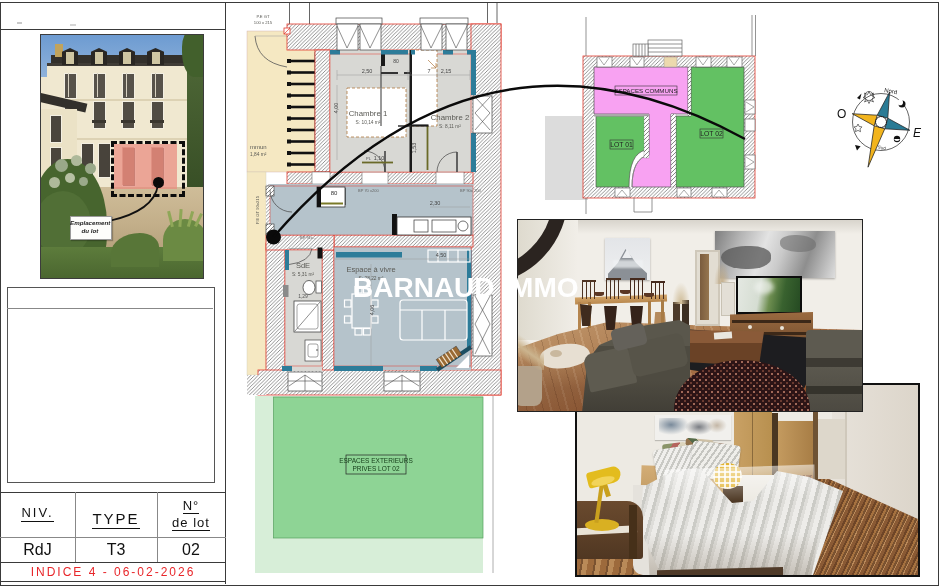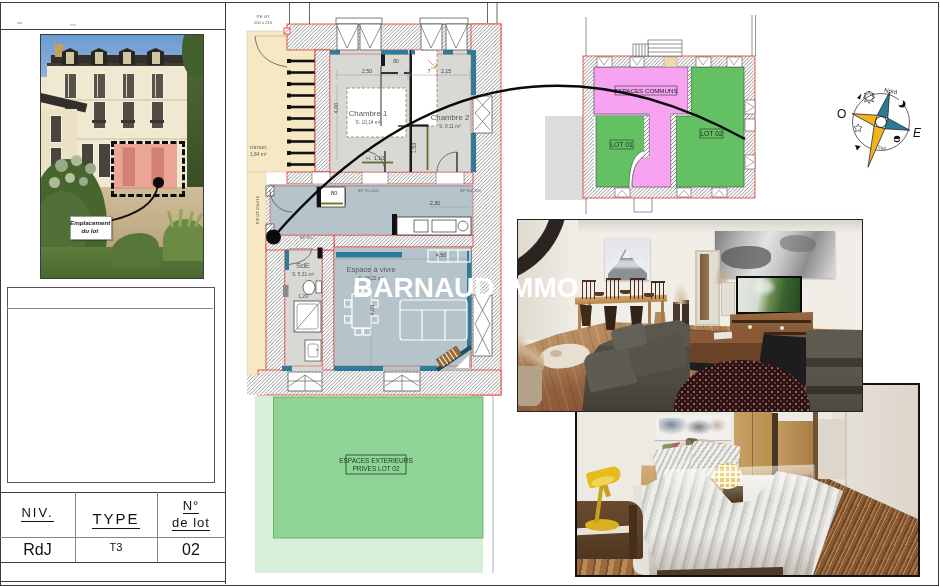--- a/index.html
+++ b/index.html
@@ -105,22 +105,23 @@
 <div class="abs" style="left:0;top:492px;width:226px;height:1px;background:#3a3a3a;"></div>
 <div class="abs" style="left:0;top:537px;width:226px;height:1px;background:#888;"></div>
 <div class="abs" style="left:0;top:562px;width:226px;height:1px;background:#3a3a3a;"></div>
 <div class="abs" style="left:0;top:581px;width:226px;height:1px;background:#3a3a3a;"></div>
 <div class="abs" style="left:75px;top:492px;width:1px;height:70px;background:#888;"></div>
 <div class="abs" style="left:157px;top:492px;width:1px;height:70px;background:#888;"></div>
 <div class="abs" style="left:0px;top:505px;width:75px;text-align:center;font-size:13px;letter-spacing:2px;color:#111;"><span style="border-bottom:1px solid #111;padding-bottom:1px;">NIV.</span></div>
 <div class="abs" style="left:75px;top:510px;width:82px;text-align:center;font-size:15px;letter-spacing:2px;color:#111;"><span style="border-bottom:1px solid #111;padding-bottom:1px;">TYPE</span></div>
 <div class="abs" style="left:157px;top:497px;width:68px;text-align:center;font-size:13px;letter-spacing:1px;color:#111;line-height:17px;"><span style="border-bottom:1px solid #111;">N°</span><br><span style="border-bottom:1px solid #111;">de lot</span></div>
 <div class="abs" style="left:0px;top:541px;width:75px;text-align:center;font-size:16px;color:#111;">RdJ</div>
-<div class="abs" style="left:75px;top:541px;width:82px;text-align:center;font-size:11px;color:#111;">T3</div>
+<div class="abs" style="left:75px;top:541px;width:82px;text-align:center;font-size:16px;color:#111;">T3</div>
 <div class="abs" style="left:157px;top:541px;width:68px;text-align:center;font-size:16px;color:#111;">02</div>
+<div class="abs" style="left:0px;top:565px;width:226px;text-align:center;font-size:12px;letter-spacing:2px;color:#e8262a;">INDICE 4 - 06-02-2026</div>
 
 <svg class="abs" style="left:0;top:0;" width="940" height="587" viewBox="0 0 940 587">
 <defs>
 <pattern id="hatch" width="3.6" height="3.6" patternUnits="userSpaceOnUse">
   <rect width="3.6" height="3.6" fill="#ffffff"></rect>
   <path d="M-1,4.6 L4.6,-1 M0.8,6.4 L6.4,0.8" stroke="#6e6e6e" stroke-width="0.75"></path>
 </pattern>
 <pattern id="hatchd" width="4" height="4" patternUnits="userSpaceOnUse">
   <rect width="4" height="4" fill="#ffffff"></rect>
   <path d="M-1,5 L5,-1" stroke="#555" stroke-width="0.7"></path>

